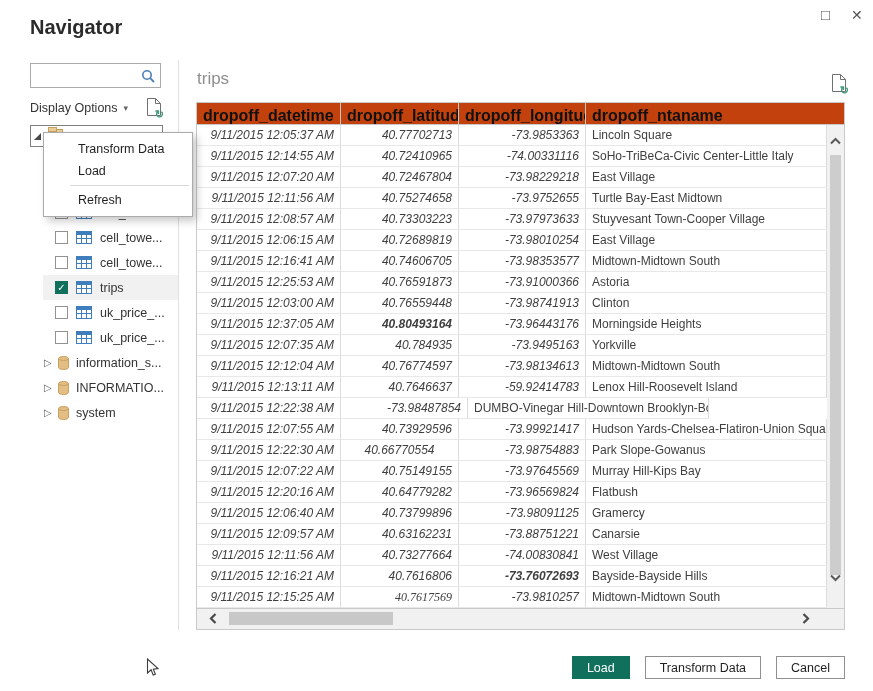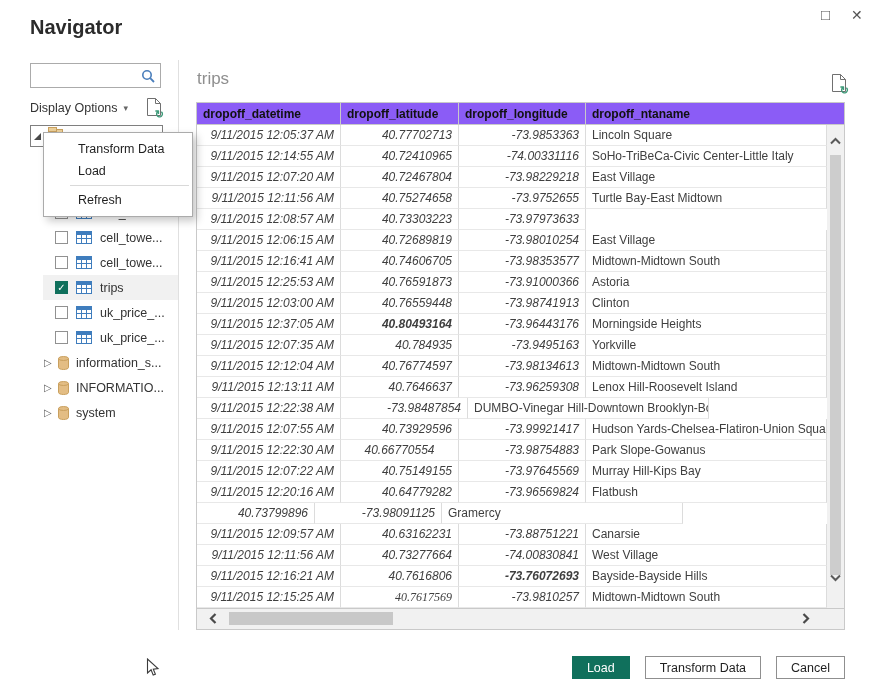--- a/index.html
+++ b/index.html
@@ -47,22 +47,22 @@
   .arrow{font-size:10px;color:#606060;margin-left:1px;width:12px;flex:none;}
   .db-icon{margin:0 7px 0 2px;display:flex;flex:none;}
   .lbl{white-space:nowrap;overflow:hidden;}
 
   .divider{position:absolute;left:178px;top:60px;width:1px;height:570px;background:#e0e0e0;}
 
   
   .preview-title{position:absolute;left:197px;top:69px;font-size:17px;color:#8f8f8f;}
   .grid{position:absolute;left:196px;top:102px;width:649px;border:1px solid #c9c9c9;box-sizing:border-box;background:#fff;}
   .ghead{display:flex;}
-  .hcell{box-sizing:border-box;height:22px;padding:4px 6px 0;font-weight:700;font-size:12px;color:#111;
-    background:#8b5cf6;border-right:1px solid #c9c9c9;border-bottom:1px solid #c9c9c9;white-space:nowrap;overflow:hidden;}
+  .hcell{box-sizing:border-box;height:22px;padding:4px 6px 0;font-weight:700;font-size:16px;color:#111;
+    background:#c2410c;border-right:1px solid #c9c9c9;border-bottom:1px solid #c9c9c9;white-space:nowrap;overflow:hidden;}
   .hcell:last-child{border-right:0;}
   .gbody{display:flex;}
   .rows{width:630px;}
   .row{display:flex;height:21px;box-sizing:border-box;}
   .cell{box-sizing:border-box;height:21px;padding:3px 6px 0;font-size:12px;color:#3f3f3f;
     border-right:1px solid #dcdcdc;border-bottom:1px solid #e8e8e8;white-space:nowrap;overflow:hidden;}
   .cell.num{font-style:italic;text-align:right;}
   .vscroll{width:17px;background:#f1f1f1;position:relative;}
   .vthumb{position:absolute;left:3px;width:11px;top:30px;height:420px;background:#cdcdcd;}
   .vchev{position:absolute;left:3px;display:flex;}
@@ -259,20 +259,21 @@
         <div class="row">
           <div class="cell num" style="width: 144px;">9/11/2015 12:11:56 AM</div>
           <div class="cell num" style="width: 118px;">40.75274658</div>
           <div class="cell num" style="width: 127px;">-73.9752655</div>
           <div class="cell txt" style="width: 241px;">Turtle Bay-East Midtown</div>
         </div>
         <div class="row">
           <div class="cell num" style="width: 144px;">9/11/2015 12:08:57 AM</div>
           <div class="cell num" style="width: 118px;">40.73303223</div>
           <div class="cell num" style="width: 127px;">-73.97973633</div>
+          <div class="cell txt" style="width: 241px;">Stuyvesant Town-Cooper Village</div>
         </div>
         <div class="row">
           <div class="cell num" style="width: 144px;">9/11/2015 12:06:15 AM</div>
           <div class="cell num" style="width: 118px;">40.72689819</div>
           <div class="cell num" style="width: 127px;">-73.98010254</div>
           <div class="cell txt" style="width: 241px;">East Village</div>
         </div>
         <div class="row">
           <div class="cell num" style="width: 144px;">9/11/2015 12:16:41 AM</div>
           <div class="cell num" style="width: 118px;">40.74606705</div>
@@ -305,21 +306,21 @@
         </div>
         <div class="row">
           <div class="cell num" style="width: 144px;">9/11/2015 12:12:04 AM</div>
           <div class="cell num" style="width: 118px;">40.76774597</div>
           <div class="cell num" style="width: 127px;">-73.98134613</div>
           <div class="cell txt" style="width: 241px;">Midtown-Midtown South</div>
         </div>
         <div class="row">
           <div class="cell num" style="width: 144px;">9/11/2015 12:13:11 AM</div>
           <div class="cell num" style="width: 118px;">40.7646637</div>
-          <div class="cell num" style="width: 127px;">-73.96259308</div>
+          <div class="cell num" style="width: 127px;">-59.92414783</div>
           <div class="cell txt" style="width: 241px;">Lenox Hill-Roosevelt Island</div>
         </div>
         <div class="row">
           <div class="cell num" style="width: 144px;">9/11/2015 12:22:38 AM</div>
           <div class="cell num" style="width: 127px;">-73.98487854</div>
           <div class="cell txt" style="width: 241px;">DUMBO-Vinegar Hill-Downtown Brooklyn-Boerum</div>
         </div>
         <div class="row">
           <div class="cell num" style="width: 144px;">9/11/2015 12:07:55 AM</div>
           <div class="cell num" style="width: 118px;">40.73929596</div>
@@ -338,20 +339,21 @@
           <div class="cell num" style="width: 127px;">-73.97645569</div>
           <div class="cell txt" style="width: 241px;">Murray Hill-Kips Bay</div>
         </div>
         <div class="row">
           <div class="cell num" style="width: 144px;">9/11/2015 12:20:16 AM</div>
           <div class="cell num" style="width: 118px;">40.64779282</div>
           <div class="cell num" style="width: 127px;">-73.96569824</div>
           <div class="cell txt" style="width: 241px;">Flatbush</div>
         </div>
         <div class="row">
+          <div class="cell num" style="width: 144px;">9/11/2015 12:06:40 AM</div>
           <div class="cell num" style="width: 118px;">40.73799896</div>
           <div class="cell num" style="width: 127px;">-73.98091125</div>
           <div class="cell txt" style="width: 241px;">Gramercy</div>
         </div>
         <div class="row">
           <div class="cell num" style="width: 144px;">9/11/2015 12:09:57 AM</div>
           <div class="cell num" style="width: 118px;">40.63162231</div>
           <div class="cell num" style="width: 127px;">-73.88751221</div>
           <div class="cell txt" style="width: 241px;">Canarsie</div>
         </div>

